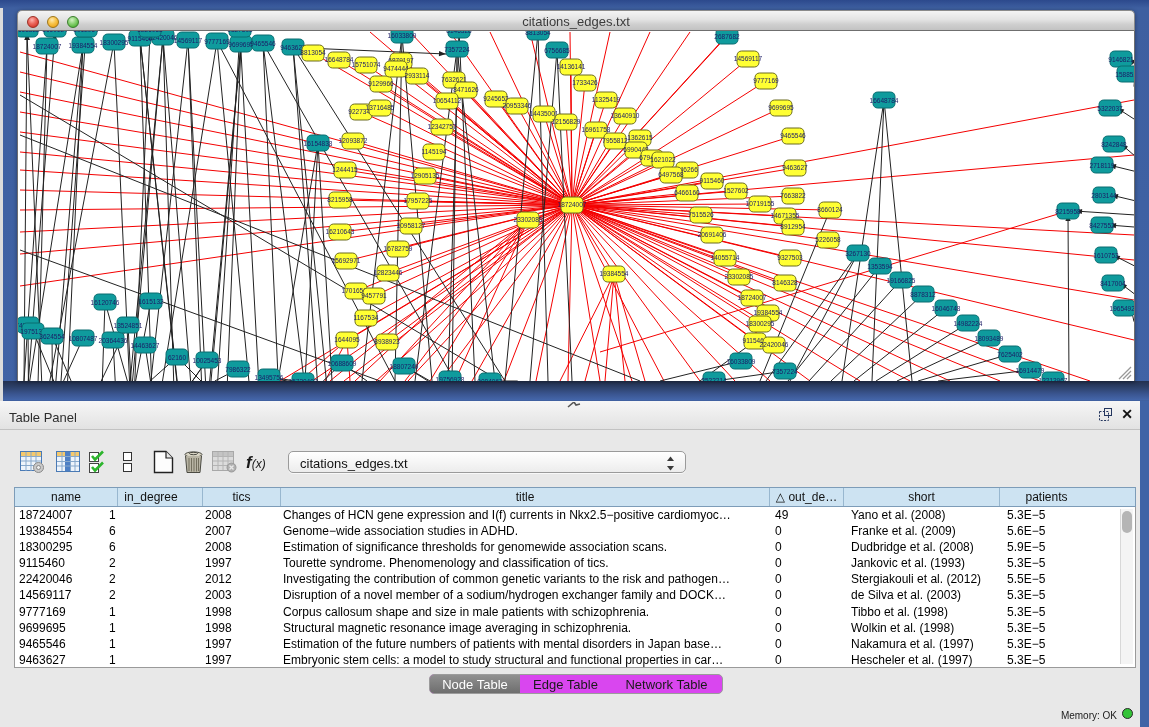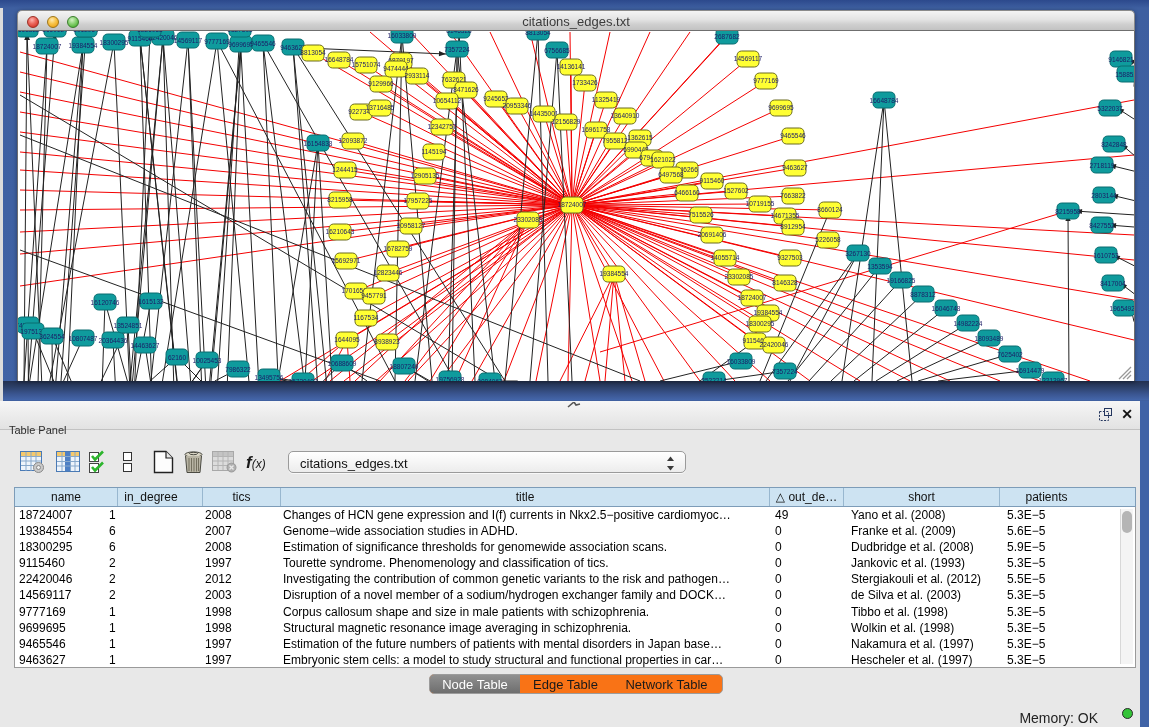--- a/index.html
+++ b/index.html
@@ -8,40 +8,40 @@
 #win{position:absolute;left:17px;top:10px;width:1118px;height:371px;border-radius:5px 5px 0 0;box-shadow:0 1px 4px rgba(0,0,0,.4)}
 #titlebar{position:absolute;left:0;top:0;width:100%;height:21px;border-radius:5px 5px 0 0;background:linear-gradient(180deg,#f4f4f4 0,#e3e3e3 45%,#cfcfcf 70%,#c2c2c2 100%);border:1px solid #8a8a8a;border-bottom:1px solid #6f6f6f}
 .tl{position:absolute;top:5px;width:12px;height:12px;border-radius:50%}
 #tl1{left:9px;background:radial-gradient(circle at 40% 30%,#ffb3ad 0,#ec6b61 40%,#d93f32 75%,#8c1f17 100%);border:1px solid #9c2e24}
 #tl2{left:29px;background:radial-gradient(circle at 40% 30%,#ffe9b0 0,#f8c64f 40%,#efa921 75%,#9a6a10 100%);border:1px solid #9e7518}
 #tl3{left:49px;background:radial-gradient(circle at 40% 30%,#d2f2c2 0,#8ed378 40%,#58b83e 75%,#2c7420 100%);border:1px solid #3a7d2c}
 #wtitle{position:absolute;left:0;top:3px;width:100%;text-align:center;font-size:13px;color:#3c3c3c}
 #canvas{position:absolute;left:0;top:21px;width:1118px;height:350px;background:#fff;border-left:1px solid #6f6f6f;border-right:1px solid #6f6f6f;border-bottom:1px solid #555}
 #panel{position:absolute;left:0;top:401px;width:1140px;height:326px;background:#e8e8e8}
 #phead{position:absolute;left:0;top:0;width:100%;height:29px;background:linear-gradient(180deg,#f6f6f6,#e2e2e2);border-bottom:1px solid #c2c2c2}
-#phead .t{position:absolute;left:9px;top:23px;font-size:11px;color:#2e2e2e}
+#phead .t{position:absolute;left:9px;top:9px;font-size:13px;color:#2e2e2e}
 #pbody{position:absolute;left:0;top:29px;width:100%;height:294px}
 #toolbar{position:absolute;left:0;top:20px;width:100%;height:38px}
 .ticon{position:absolute;top:0px}
 #dd{position:absolute;left:288px;top:1px;width:398px;height:22px;border:1px solid #9a9a9a;border-radius:5px;background:linear-gradient(180deg,#ffffff,#ececec);box-shadow:0 1px 0 rgba(255,255,255,.7)}
 #dd .txt{position:absolute;left:11px;top:4px;font-size:13px;color:#111}
 #tablewrap{position:absolute;left:14px;top:77px;width:1122px;height:161px;background:#fff;border:1px solid #9a9a9a;border-top:none}
 #thead{position:absolute;left:14px;top:57px;width:1122px;height:20px;background:#cde3f2;border:1px solid #7d9cb8}
 .th{position:absolute;top:0;height:18px;border-right:1px solid #98b7cf;font-size:12px;color:#111;text-align:center;line-height:19px}
 .trow{position:relative;height:16.1px;font-size:12px;color:#000;white-space:nowrap}
 .trow span{position:absolute;top:1px}
 .c0{left:4px}.c1{left:94px}.c2{left:190px}.c3{left:268px}.c4{left:760px}.c5{left:836px}.c6{left:992px}
 #vsb{position:absolute;right:2px;top:2px;width:13px;height:155px;background:#f4f4f4;border-left:1px solid #d8d8d8}
 #vsb .thumb{position:absolute;left:1px;top:2px;width:10px;height:22px;border-radius:5px;background:#b5b5b5}
-#tabs{position:absolute;left:429px;top:244px;width:294px;height:20px;border:1px solid #9b9b9b;border-radius:5px;background:#f97316;overflow:hidden;display:flex}
+#tabs{position:absolute;left:429px;top:244px;width:294px;height:20px;border:1px solid #9b9b9b;border-radius:5px;background:#d946ef;overflow:hidden;display:flex}
 #tabs .seg{flex:none;height:100%;font-size:13px;text-align:center;line-height:20px;color:#1a1a1a}
 #tabs .sel{background:linear-gradient(180deg,#909090,#6e6e6e);color:#fff}
 #tabs .sep{width:1px;background:#c0c0c0;margin:3px 0}
 #statusbar{position:absolute;left:0;top:697px;width:1149px;height:30px}
-#mem{position:absolute;right:51px;top:13px;font-size:14px;color:#222}
+#mem{position:absolute;right:32px;top:13px;font-size:10px;color:#222}
 #memdot{position:absolute;right:16px;top:11px;width:11px;height:11px;border-radius:50%;background:#35c438;border:1.5px solid #2a2a2a}
 #pfloat{position:absolute;right:28px;top:7px;width:13px;height:13px}
 #pclose{position:absolute;right:7px;top:5px;font-size:14px;font-weight:bold;color:#111}
 </style></head><body>
 <div id="mdi"></div>
 <div id="shadowband"></div>
 <div id="leftstrip"></div>
 <div id="win">
   <div id="canvas"></div>
   <div id="titlebar">

